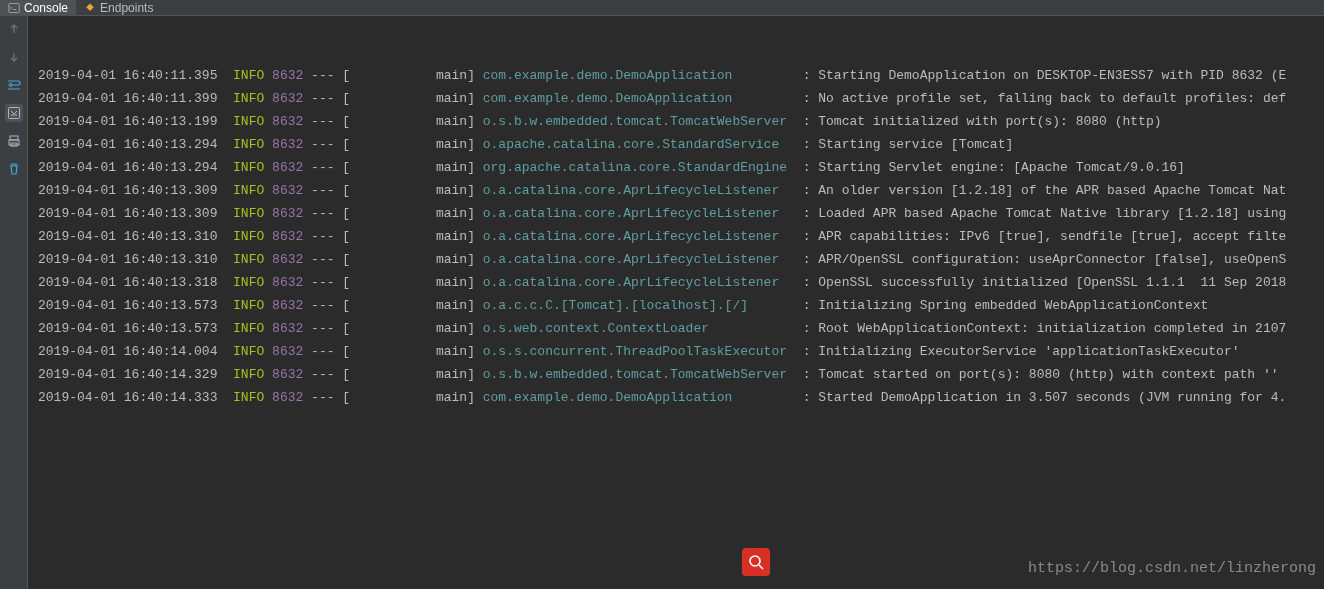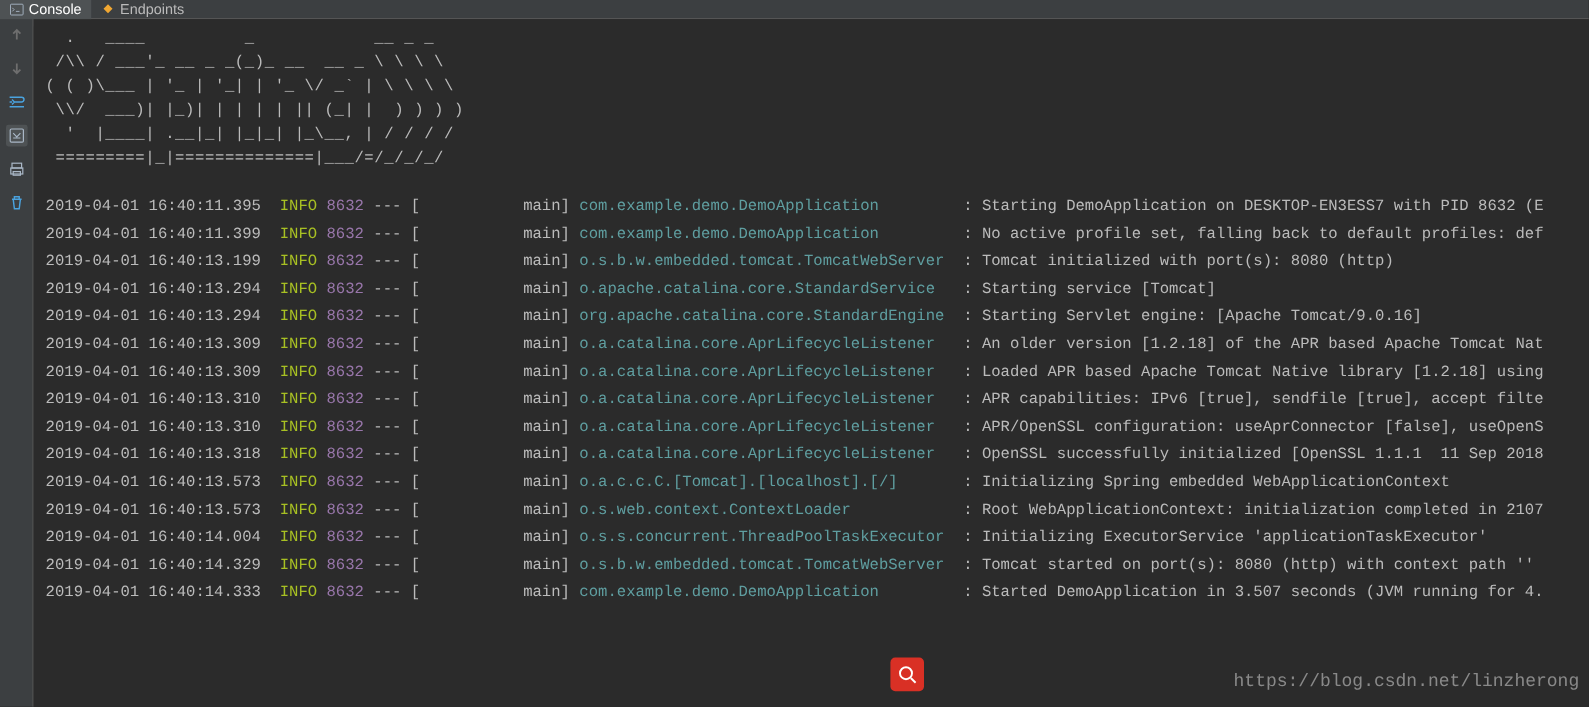--- a/index.html
+++ b/index.html
@@ -72,21 +72,21 @@
   .banner {
     color: #bbbbbb;
     white-space: pre;
     line-height: 20px;
     letter-spacing: 0.5px;
   }
   .boot-line { color: #bbbbbb; white-space: pre; line-height: 20px; letter-spacing: 0.5px; }
   .boot-line .boot-name { color: #bbbbbb; }
   .boot-line .boot-ver  { color: #bbbbbb; }
   .logs {
-    margin-top: 18px;
+    margin-top: 42px;
     white-space: pre;
     line-height: 23px;
   }
   .log-row { }
   .ts   { color: #bbbbbb; }
   .lvl  { color: #a8c023; }
   .pid  { color: #9876aa; }
   .dash { color: #bbbbbb; }
   .thr  { color: #bbbbbb; }
   .logger { color: #5f9ea0; }
@@ -164,26 +164,20 @@
         </svg>
       </div>
     <div class="gicon">
         <svg width="14" height="14" viewBox="0 0 14 14">
           <path d="M3 4h8M5 4V2h4v2M4 4l1 8h4l1-8" stroke="#4aa3df" stroke-width="1.2" fill="none"></path>
         </svg>
       </div>
   </div>
 
   <div class="console">
-    <div class="banner" id="banner">  .   ____          _            __ _ _
- /\\ / ___'_ __ _ _(_)_ __  __ _ \ \ \ \
-( ( )\___ | '_ | '_| | '_ \/ _` | \ \ \ \
- \\/  ___)| |_)| | | | | || (_| |  ) ) ) )
-  '  |____| .__|_| |_|_| |_\__, | / / / /
- =========|_|==============|___/=/_/_/_/</div>
     <div class="logs" id="logs"><div class="log-row"><span class="ts">2019-04-01 16:40:11.395</span>  <span class="lvl">INFO</span> <span class="pid">8632</span> <span class="dash">--- [</span><span class="thr">           main</span><span class="dash">] </span><span class="logger">com.example.demo.DemoApplication       </span>  <span class="dash">: </span><span class="msg">Starting DemoApplication on DESKTOP-EN3ESS7 with PID 8632 (E</span></div><div class="log-row"><span class="ts">2019-04-01 16:40:11.399</span>  <span class="lvl">INFO</span> <span class="pid">8632</span> <span class="dash">--- [</span><span class="thr">           main</span><span class="dash">] </span><span class="logger">com.example.demo.DemoApplication       </span>  <span class="dash">: </span><span class="msg">No active profile set, falling back to default profiles: def</span></div><div class="log-row"><span class="ts">2019-04-01 16:40:13.199</span>  <span class="lvl">INFO</span> <span class="pid">8632</span> <span class="dash">--- [</span><span class="thr">           main</span><span class="dash">] </span><span class="logger">o.s.b.w.embedded.tomcat.TomcatWebServer</span>  <span class="dash">: </span><span class="msg">Tomcat initialized with port(s): 8080 (http)</span></div><div class="log-row"><span class="ts">2019-04-01 16:40:13.294</span>  <span class="lvl">INFO</span> <span class="pid">8632</span> <span class="dash">--- [</span><span class="thr">           main</span><span class="dash">] </span><span class="logger">o.apache.catalina.core.StandardService </span>  <span class="dash">: </span><span class="msg">Starting service [Tomcat]</span></div><div class="log-row"><span class="ts">2019-04-01 16:40:13.294</span>  <span class="lvl">INFO</span> <span class="pid">8632</span> <span class="dash">--- [</span><span class="thr">           main</span><span class="dash">] </span><span class="logger">org.apache.catalina.core.StandardEngine</span>  <span class="dash">: </span><span class="msg">Starting Servlet engine: [Apache Tomcat/9.0.16]</span></div><div class="log-row"><span class="ts">2019-04-01 16:40:13.309</span>  <span class="lvl">INFO</span> <span class="pid">8632</span> <span class="dash">--- [</span><span class="thr">           main</span><span class="dash">] </span><span class="logger">o.a.catalina.core.AprLifecycleListener </span>  <span class="dash">: </span><span class="msg">An older version [1.2.18] of the APR based Apache Tomcat Nat</span></div><div class="log-row"><span class="ts">2019-04-01 16:40:13.309</span>  <span class="lvl">INFO</span> <span class="pid">8632</span> <span class="dash">--- [</span><span class="thr">           main</span><span class="dash">] </span><span class="logger">o.a.catalina.core.AprLifecycleListener </span>  <span class="dash">: </span><span class="msg">Loaded APR based Apache Tomcat Native library [1.2.18] using</span></div><div class="log-row"><span class="ts">2019-04-01 16:40:13.310</span>  <span class="lvl">INFO</span> <span class="pid">8632</span> <span class="dash">--- [</span><span class="thr">           main</span><span class="dash">] </span><span class="logger">o.a.catalina.core.AprLifecycleListener </span>  <span class="dash">: </span><span class="msg">APR capabilities: IPv6 [true], sendfile [true], accept filte</span></div><div class="log-row"><span class="ts">2019-04-01 16:40:13.310</span>  <span class="lvl">INFO</span> <span class="pid">8632</span> <span class="dash">--- [</span><span class="thr">           main</span><span class="dash">] </span><span class="logger">o.a.catalina.core.AprLifecycleListener </span>  <span class="dash">: </span><span class="msg">APR/OpenSSL configuration: useAprConnector [false], useOpenS</span></div><div class="log-row"><span class="ts">2019-04-01 16:40:13.318</span>  <span class="lvl">INFO</span> <span class="pid">8632</span> <span class="dash">--- [</span><span class="thr">           main</span><span class="dash">] </span><span class="logger">o.a.catalina.core.AprLifecycleListener </span>  <span class="dash">: </span><span class="msg">OpenSSL successfully initialized [OpenSSL 1.1.1  11 Sep 2018</span></div><div class="log-row"><span class="ts">2019-04-01 16:40:13.573</span>  <span class="lvl">INFO</span> <span class="pid">8632</span> <span class="dash">--- [</span><span class="thr">           main</span><span class="dash">] </span><span class="logger">o.a.c.c.C.[Tomcat].[localhost].[/]     </span>  <span class="dash">: </span><span class="msg">Initializing Spring embedded WebApplicationContext</span></div><div class="log-row"><span class="ts">2019-04-01 16:40:13.573</span>  <span class="lvl">INFO</span> <span class="pid">8632</span> <span class="dash">--- [</span><span class="thr">           main</span><span class="dash">] </span><span class="logger">o.s.web.context.ContextLoader          </span>  <span class="dash">: </span><span class="msg">Root WebApplicationContext: initialization completed in 2107</span></div><div class="log-row"><span class="ts">2019-04-01 16:40:14.004</span>  <span class="lvl">INFO</span> <span class="pid">8632</span> <span class="dash">--- [</span><span class="thr">           main</span><span class="dash">] </span><span class="logger">o.s.s.concurrent.ThreadPoolTaskExecutor</span>  <span class="dash">: </span><span class="msg">Initializing ExecutorService 'applicationTaskExecutor'</span></div><div class="log-row"><span class="ts">2019-04-01 16:40:14.329</span>  <span class="lvl">INFO</span> <span class="pid">8632</span> <span class="dash">--- [</span><span class="thr">           main</span><span class="dash">] </span><span class="logger">o.s.b.w.embedded.tomcat.TomcatWebServer</span>  <span class="dash">: </span><span class="msg">Tomcat started on port(s): 8080 (http) with context path ''</span></div><div class="log-row"><span class="ts">2019-04-01 16:40:14.333</span>  <span class="lvl">INFO</span> <span class="pid">8632</span> <span class="dash">--- [</span><span class="thr">           main</span><span class="dash">] </span><span class="logger">com.example.demo.DemoApplication       </span>  <span class="dash">: </span><span class="msg">Started DemoApplication in 3.507 seconds (JVM running for 4.</span></div></div>
 
     <div class="overlay-search">
       <svg width="18" height="18" viewBox="0 0 18 18">
           <circle cx="8" cy="8" r="5" stroke="white" stroke-width="1.6" fill="none"></circle>
           <line x1="12" y1="12" x2="16" y2="16" stroke="white" stroke-width="1.6"></line>
         </svg>
     </div>
     <div class="watermark">https://blog.csdn.net/linzherong</div>
   </div>

